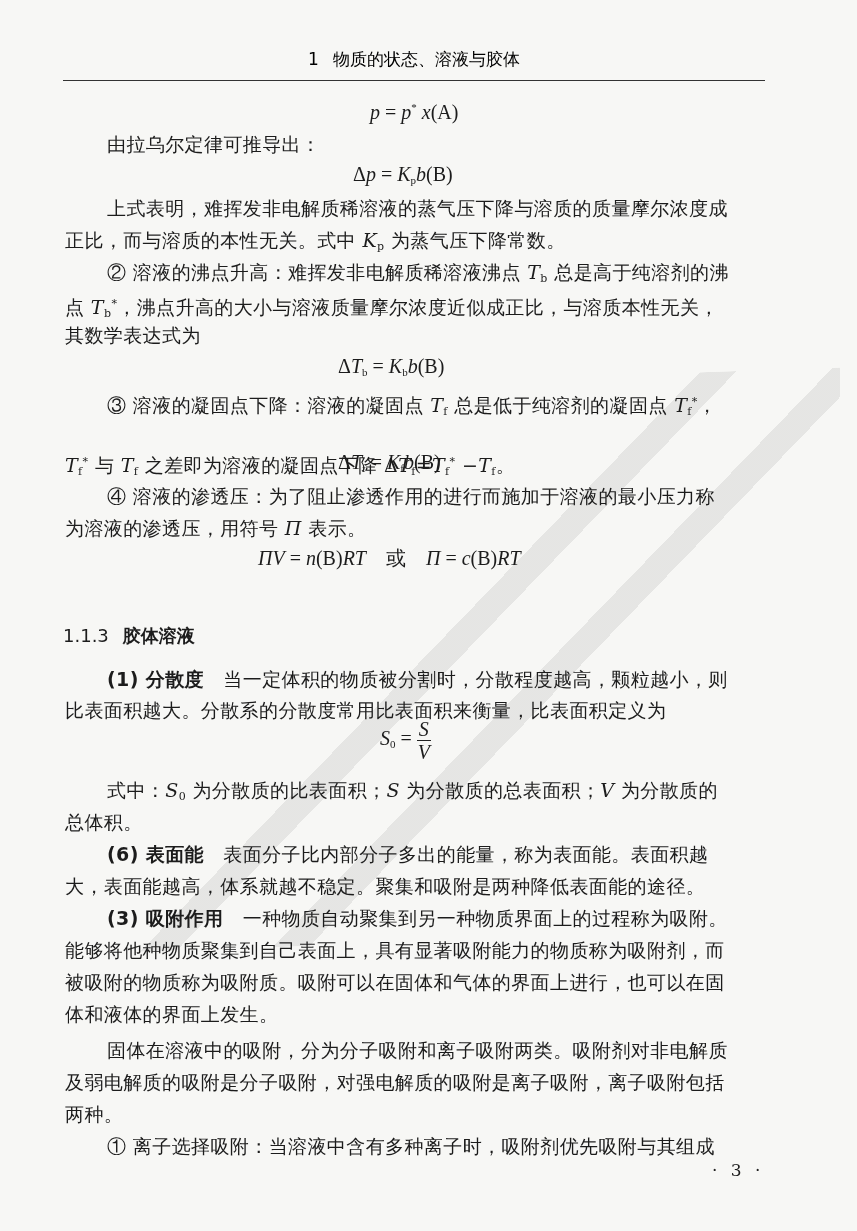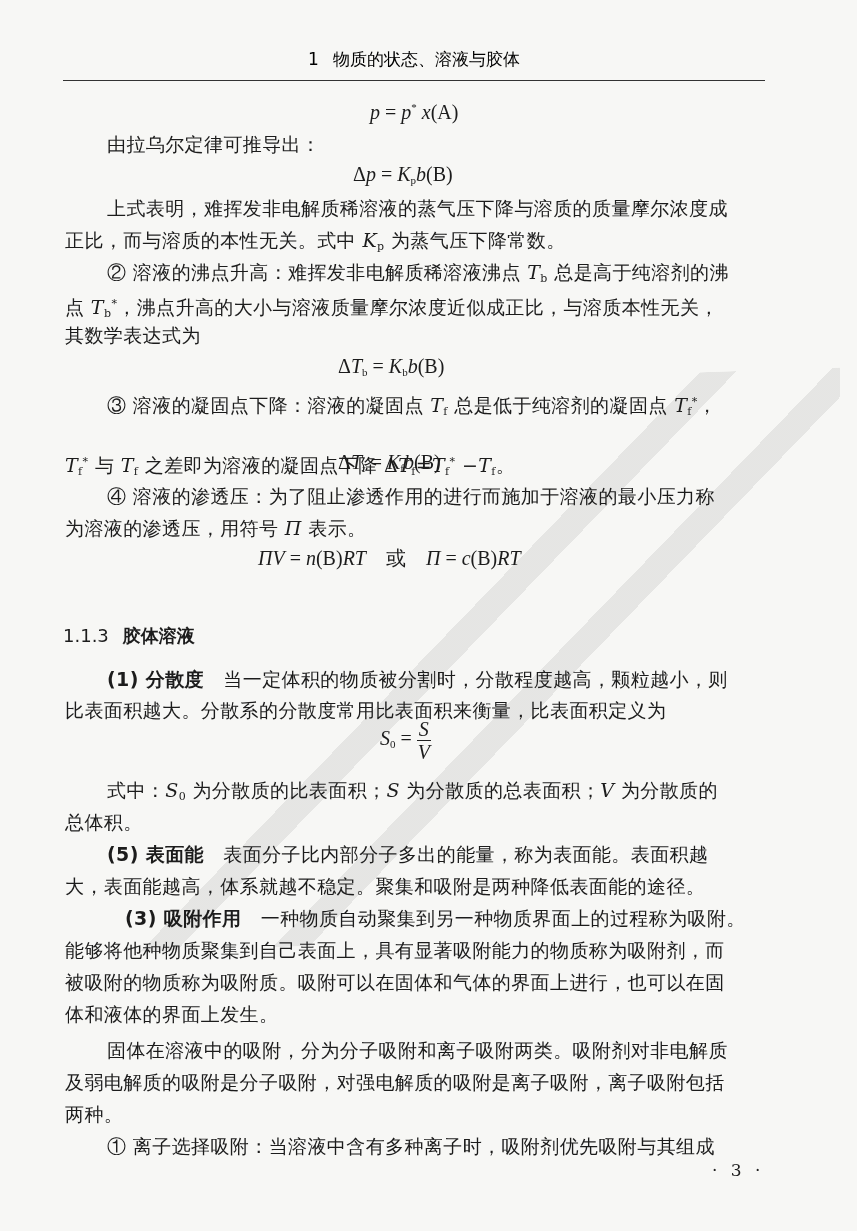--- a/index.html
+++ b/index.html
@@ -81,24 +81,24 @@
   <div class="section"><span class="sn">1.1.3</span><span>胶体溶液</span></div>
 
   <div class="line" style="left:107px;top:666px;"><b class="term">(1) 分散度</b>&nbsp;&nbsp;&nbsp;<span>当一定体积的物质被分割时，分散程度越高，颗粒越小，则</span></div>
   <div class="line" style="left:65px;top:697px;">比表面积越大。分散系的分散度常用比表面积来衡量，比表面积定义为</div>
 
   <div class="eq" style="left:380px;top:718px;"><i>S</i><sub>0</sub> = <span class="frac"><span class="top">S</span><span>V</span></span></div>
 
   <div class="line" style="left:107px;top:777px;"><span>式中：</span><i>S</i><sub>0</sub><span> 为分散质的比表面积；</span><i>S</i><span> 为分散质的总表面积；</span><i>V</i><span> 为分散质的</span></div>
   <div class="line" style="left:65px;top:809px;text-align:center;">总体积。</div>
 
-  <div class="line" style="left:107px;top:841px;"><b class="term">(5) 表面能</b>&nbsp;&nbsp;&nbsp;<span>表面分子比内部分子多出的能量，称为表面能。表面积越</span></div>
+  <div class="line" style="left:107px;top:841px;"><b class="term">(6) 表面能</b>&nbsp;&nbsp;&nbsp;<span>表面分子比内部分子多出的能量，称为表面能。表面积越</span></div>
   <div class="line" style="left:65px;top:873px;">大，表面能越高，体系就越不稳定。聚集和吸附是两种降低表面能的途径。</div>
 
-  <div class="line" style="left:107px;top:905px;margin-left:18px;"><b class="term">(3) 吸附作用</b>&nbsp;&nbsp;&nbsp;<span>一种物质自动聚集到另一种物质界面上的过程称为吸附。</span></div>
+  <div class="line" style="left:107px;top:905px;"><b class="term">(3) 吸附作用</b>&nbsp;&nbsp;&nbsp;<span>一种物质自动聚集到另一种物质界面上的过程称为吸附。</span></div>
   <div class="line" style="left:65px;top:937px;">能够将他种物质聚集到自己表面上，具有显著吸附能力的物质称为吸附剂，而</div>
   <div class="line" style="left:65px;top:969px;">被吸附的物质称为吸附质。吸附可以在固体和气体的界面上进行，也可以在固</div>
   <div class="line" style="left:107px;top:1037px;">固体在溶液中的吸附，分为分子吸附和离子吸附两类。吸附剂对非电解质</div>
 
   <div class="line" style="left:65px;top:1001px;">体和液体的界面上发生。</div>
   <div class="line" style="left:65px;top:1069px;">及弱电解质的吸附是分子吸附，对强电解质的吸附是离子吸附，离子吸附包括</div>
   <div class="line" style="left:65px;top:1101px;">两种。</div>
 
   <div class="line" style="left:107px;top:1133px;">① 离子选择吸附：当溶液中含有多种离子时，吸附剂优先吸附与其组成</div>
 

